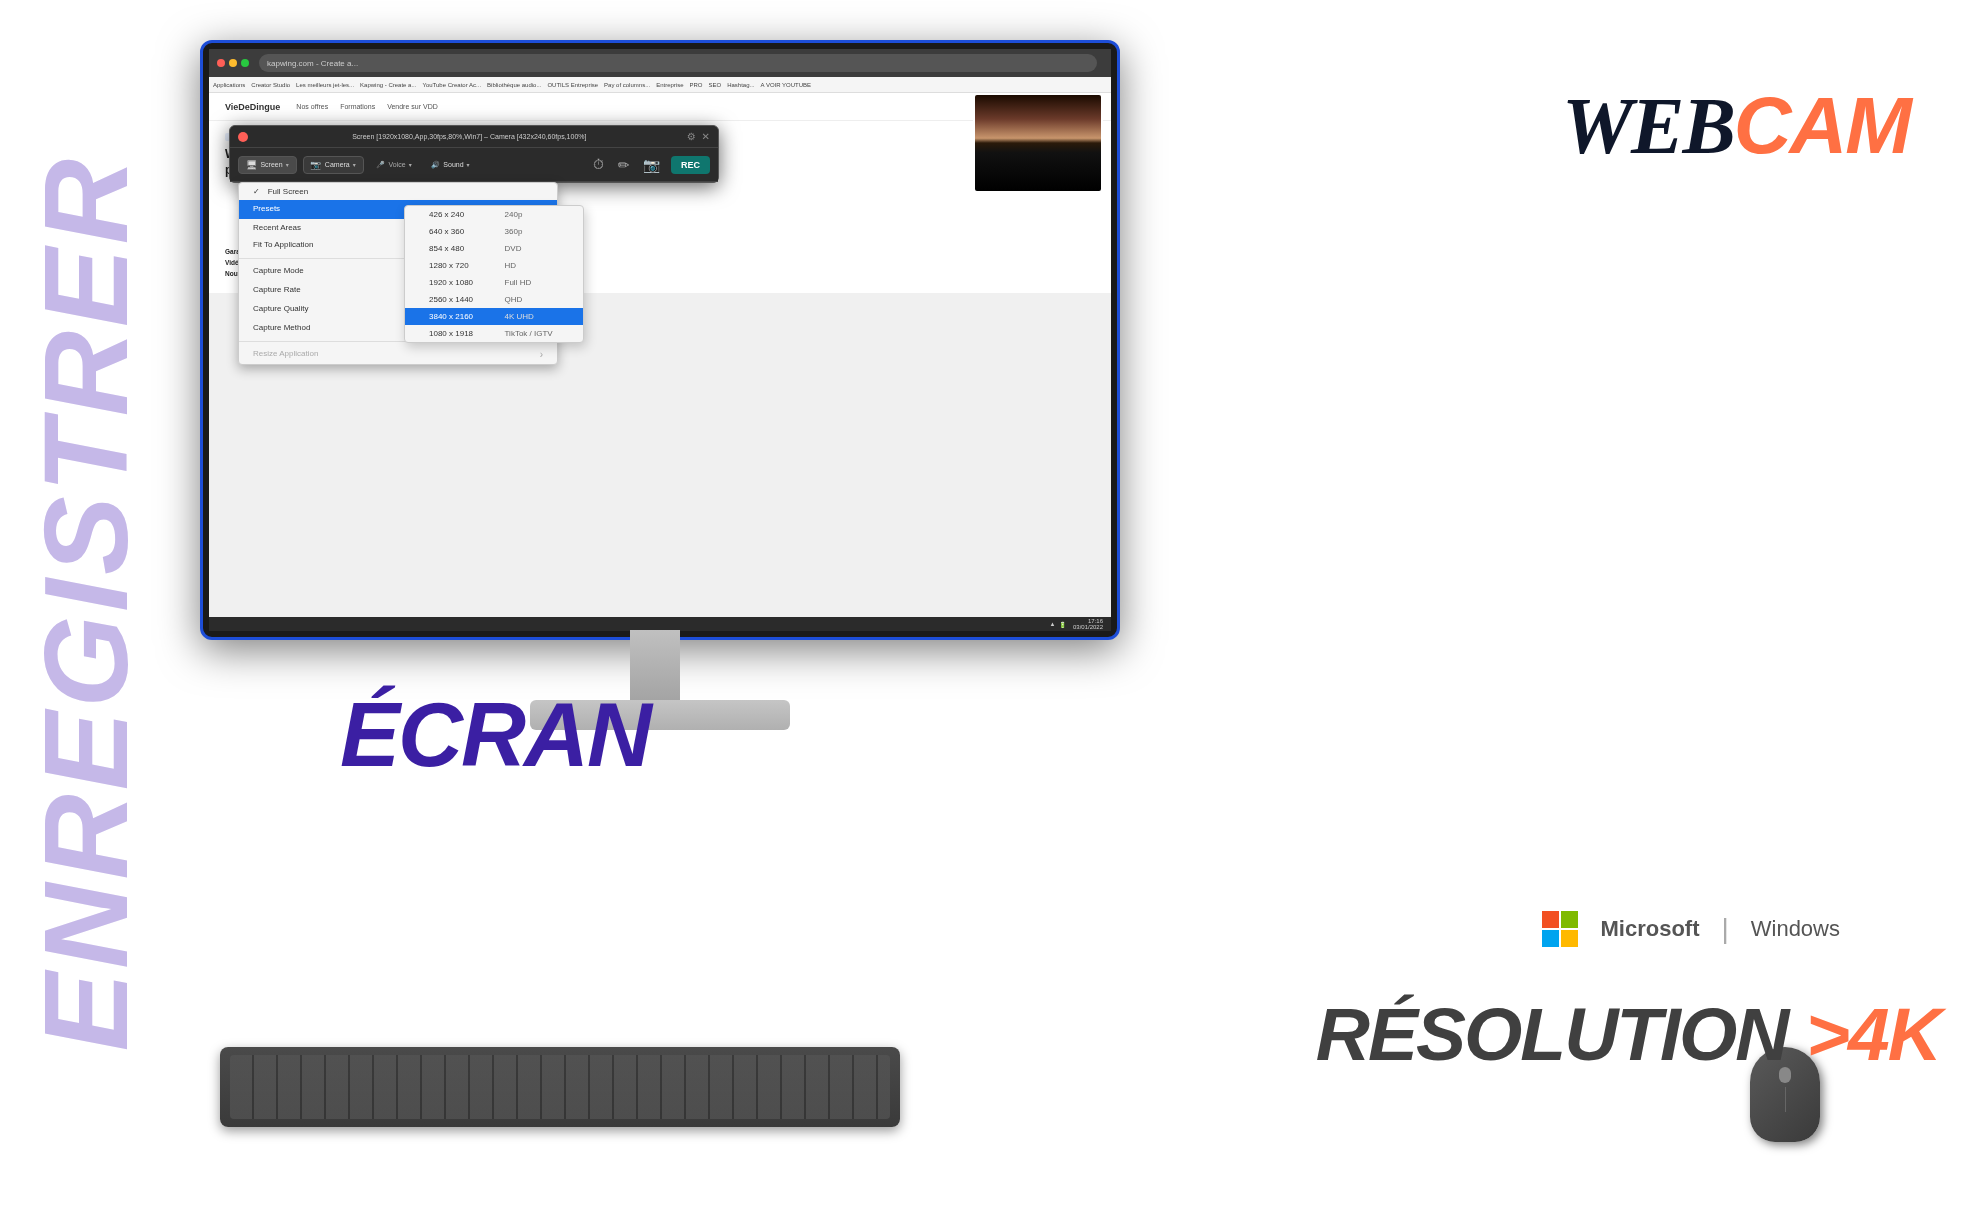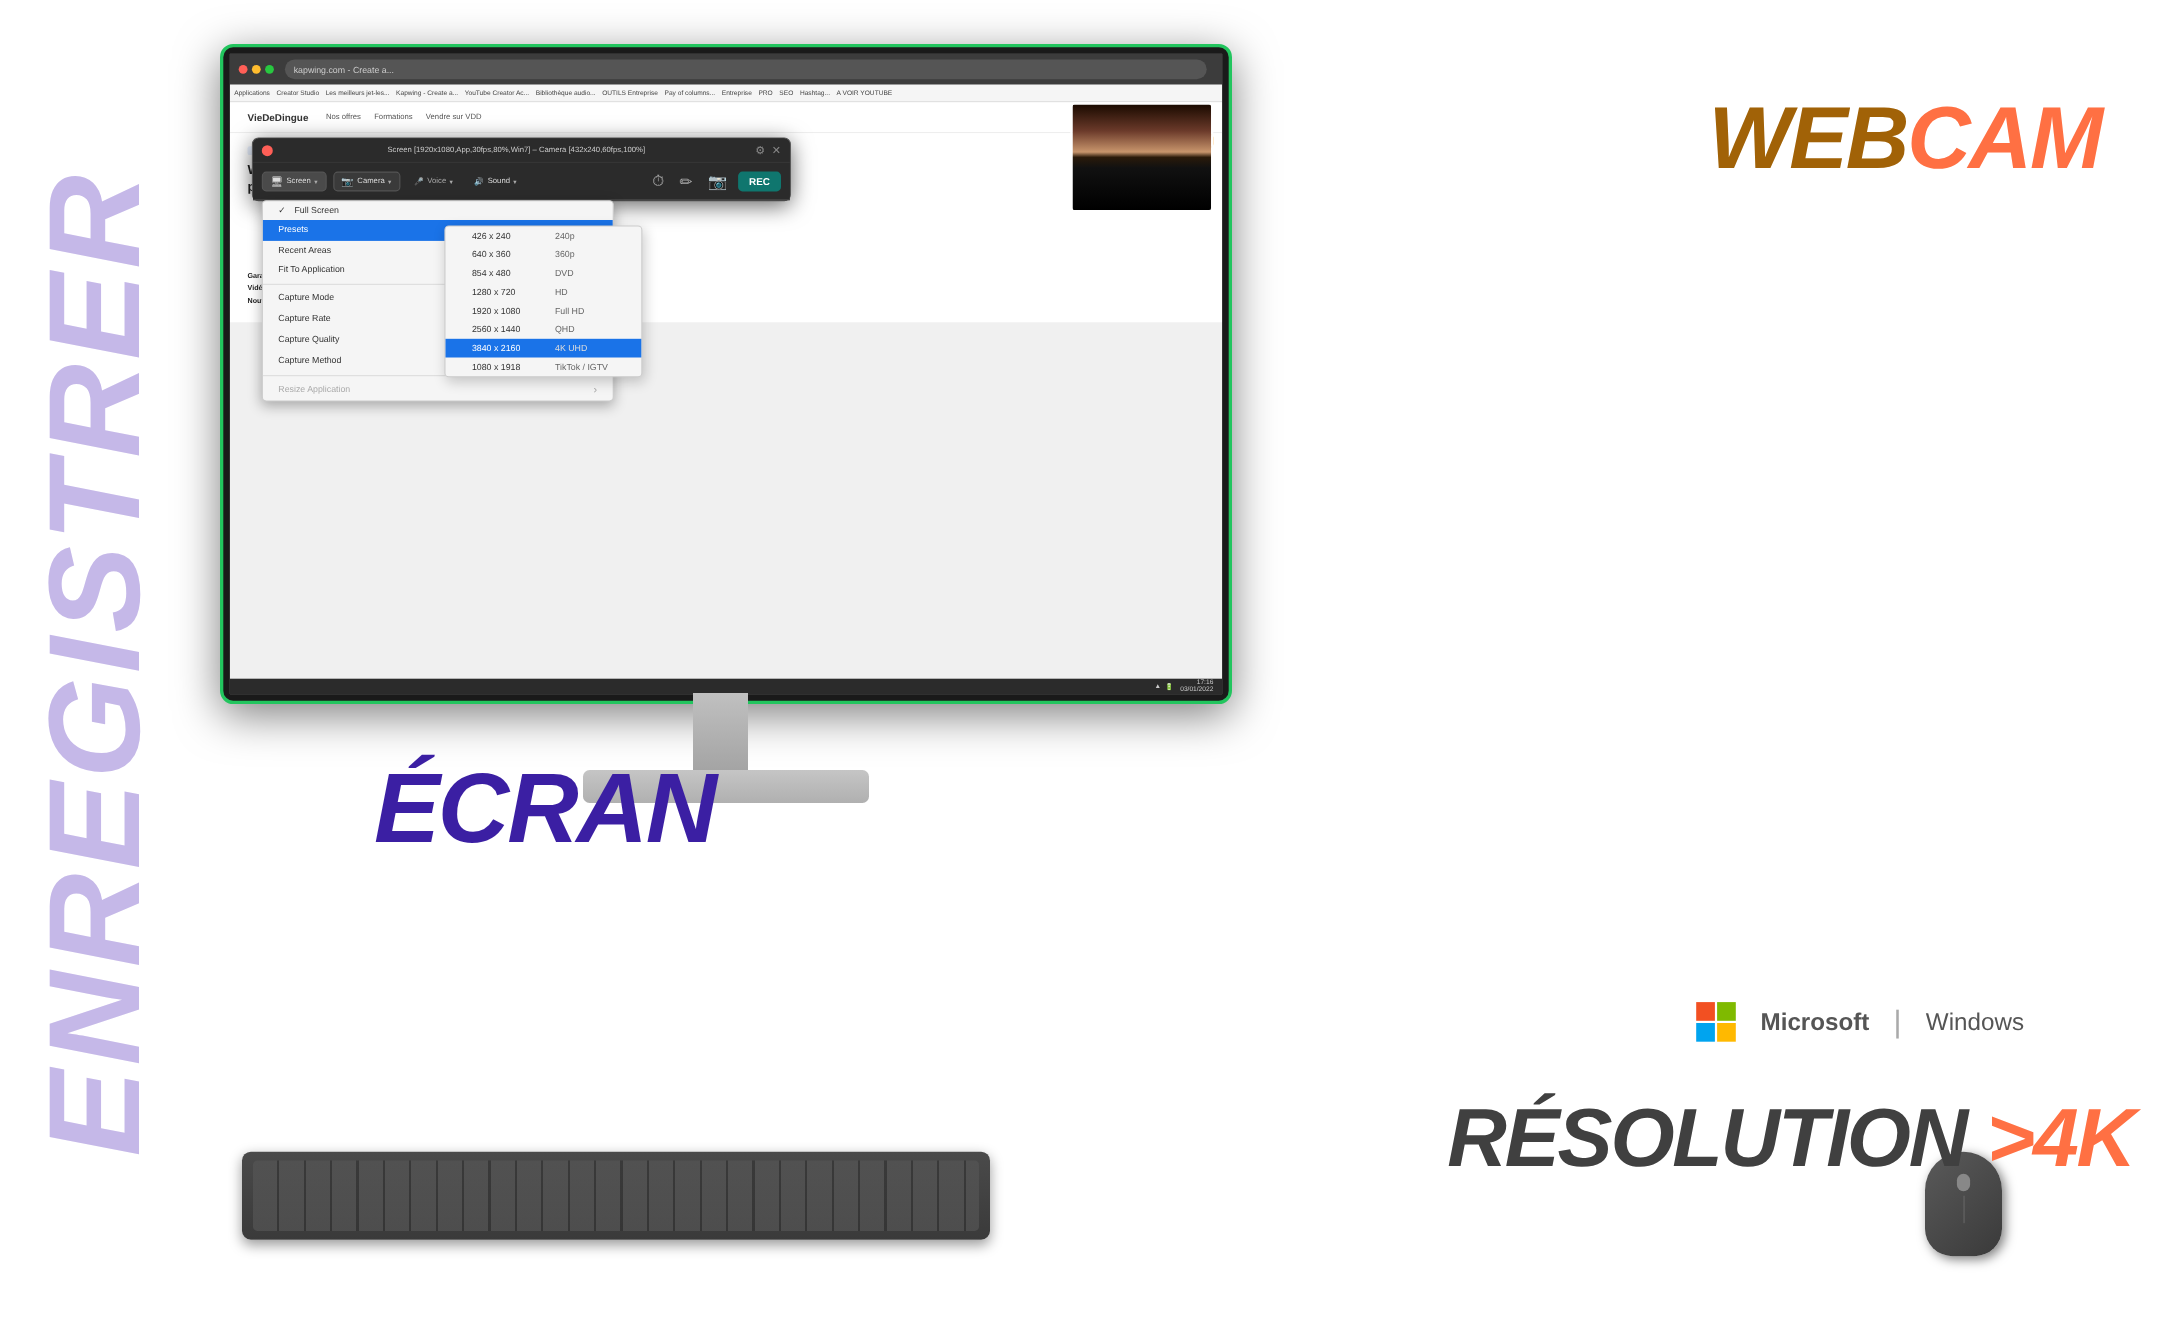--- a/index.html
+++ b/index.html
@@ -44,21 +44,21 @@
     }
 
     .monitor-frame {
       position: absolute;
       top: 0;
       left: 0;
       width: 920px;
       height: 600px;
       background: #1a1a1a;
       border-radius: 12px;
-      border: 3px solid #22c55e;
+      border: 3px solid #1d4ed8;
       overflow: hidden;
       box-shadow: 0 10px 40px rgba(0,0,0,0.5);
     }
 
     .monitor-screen {
       position: absolute;
       top: 6px;
       left: 6px;
       right: 6px;
       bottom: 6px;
@@ -473,21 +473,21 @@
       right: 70px;
     }
     .webcam-label-text {
       font-size: 80px;
       font-weight: 900;
       color: #ff7043;
       font-style: italic;
       text-transform: uppercase;
       letter-spacing: -2px;
     }
-    .webcam-label-text .purple-part { color: #a16207; }
+    .webcam-label-text .purple-part { color: #0f172a; font-family: Liberation Serif, serif; }
 
     .ecran-label {
       position: absolute;
       bottom: 420px;
       left: 340px;
     }
     .ecran-label-text {
       font-size: 90px;
       font-weight: 900;
       color: #3b1fa3;

